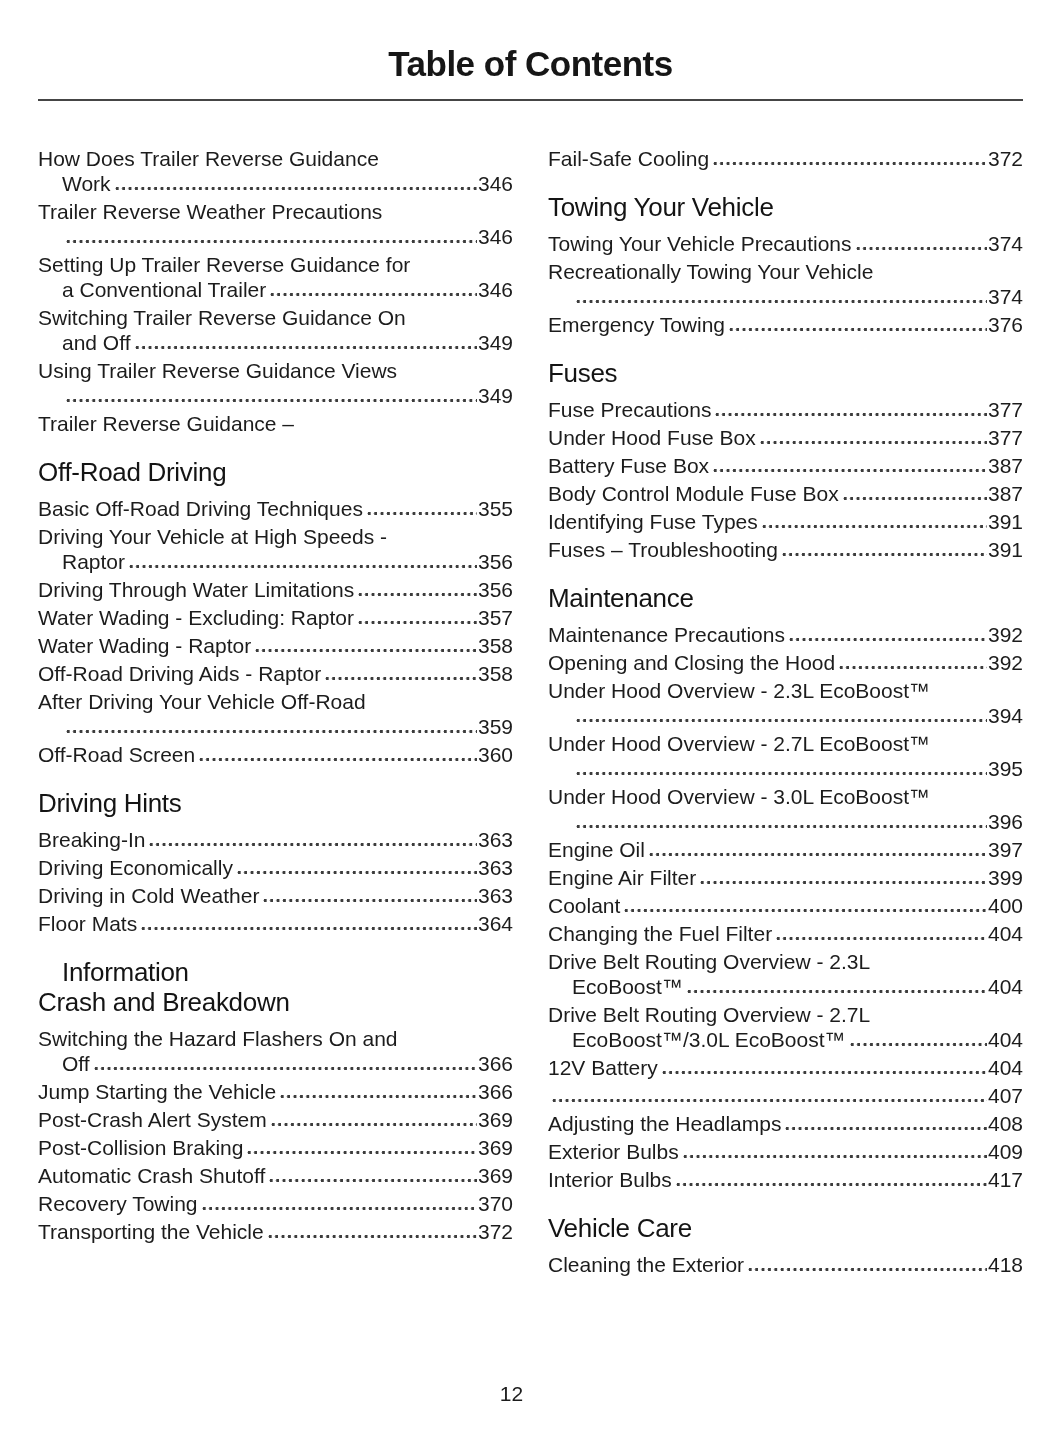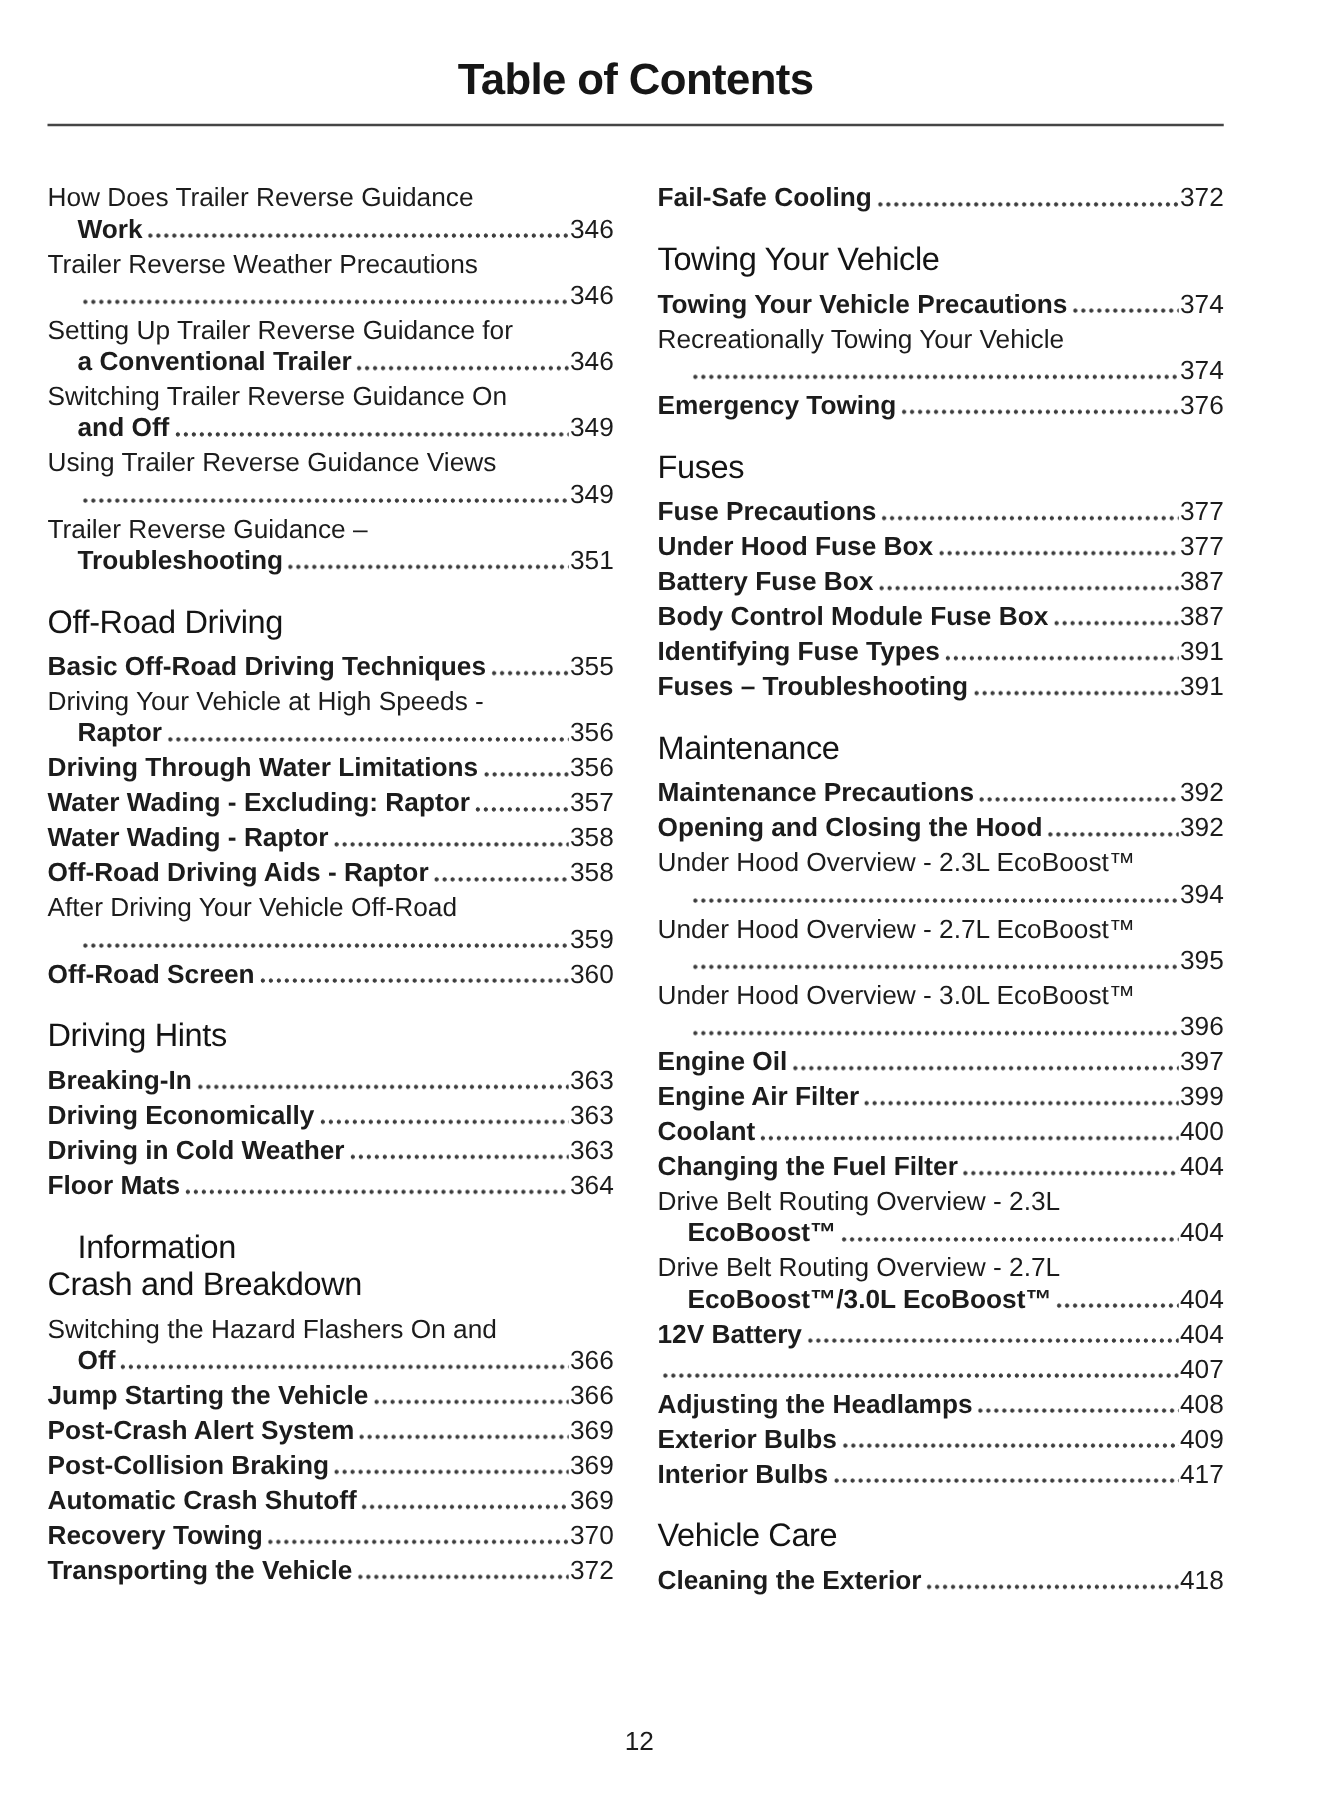--- a/index.html
+++ b/index.html
@@ -4,21 +4,21 @@
 <style>
   * { margin: 0; padding: 0; box-sizing: border-box; }
   html, body { background: #ffffff; }
   .page {
     width: 1055px;
     height: 1448px;
     background: #ffffff;
     position: relative;
     font-family: "Liberation Sans", sans-serif;
     color: #1c1c1c;
-    padding: 40px 76px 0 38px;
+    padding: 40px 32px 0 38px;
     overflow: hidden;
   }
   .title {
     text-align: center;
     font-size: 35px;
     font-weight: 700;
     letter-spacing: -0.5px;
     color: #161616;
     padding-top: 4px;
   }
@@ -31,21 +31,21 @@
   .col { flex: 1 1 0; min-width: 0; }
 
   .entry {
     font-size: 21px;
     line-height: 25px;
     margin-bottom: 3px;
     color: #1c1c1c;
   }
   .e-line.cont, .h-line.cont { padding-left: 24px; }
   .leader-line { display: flex; align-items: flex-end; }
-  .lbl { flex: 0 0 auto; font-weight: bold; }
+  .lbl { flex: 0 0 auto; }
   .pg  { flex: 0 0 auto; }
   .dots {
     flex: 1 1 auto;
     min-width: 10px;
     height: 7px;
     margin: 0 1px 4px 4px;
     background-image: radial-gradient(circle at 2.2px 3.5px, #3c3c3c 1.45px, rgba(0,0,0,0) 1.9px);
     background-size: 6.4px 7px;
     background-repeat: repeat-x;
     background-position: left bottom;
@@ -111,25 +111,20 @@
         <div class="entry">
           <div class="e-line">Using Trailer Reverse Guidance Views</div>
           <div class="e-line cont leader-line">
             <span class="lbl"></span>
             <span class="dots"></span>
             <span class="pg">349</span>
           </div>
         </div>
         <div class="entry">
           <div class="e-line">Trailer Reverse Guidance –</div>
-          <div class="e-line cont leader-line">
-            <span class="lbl">Troubleshooting</span>
-            <span class="dots"></span>
-            <span class="pg">351</span>
-          </div>
         </div>
         <div class="section-heading">
           <div class="h-line">Off-Road Driving</div>
         </div>
         <div class="entry">
           <div class="e-line leader-line">
             <span class="lbl">Basic Off-Road Driving Techniques</span>
             <span class="dots"></span>
             <span class="pg">355</span>
           </div>

